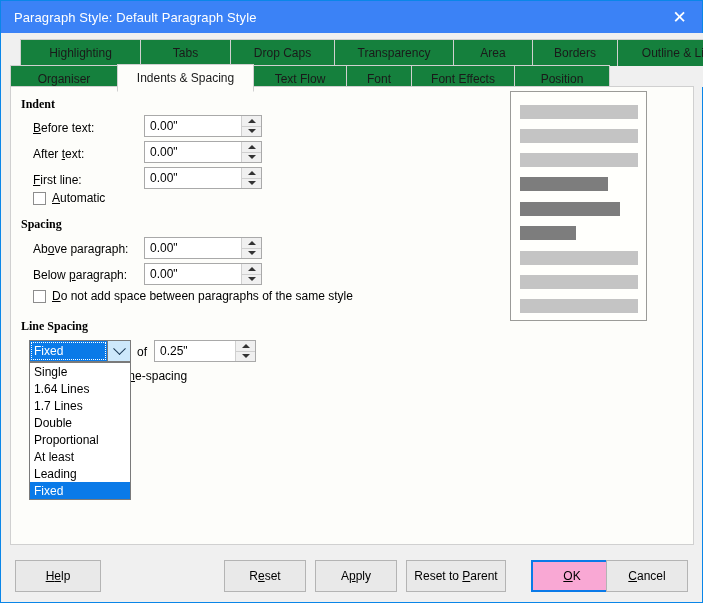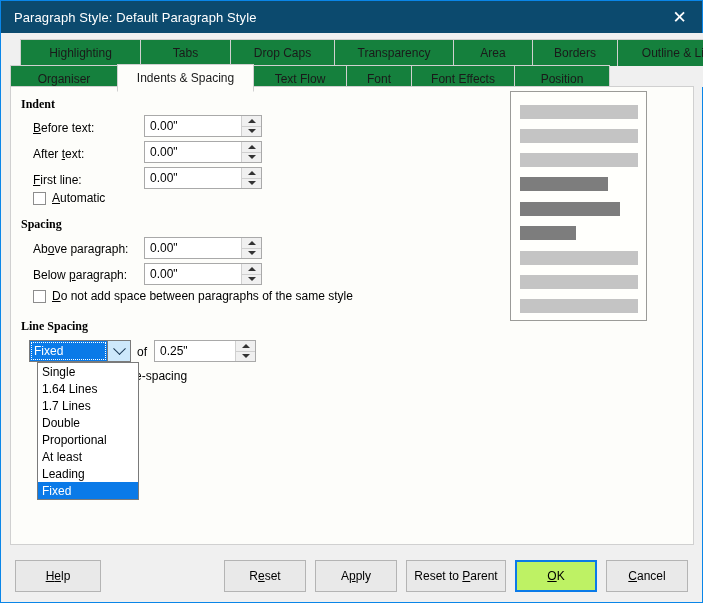--- a/index.html
+++ b/index.html
@@ -11,21 +11,21 @@
   }
   .dialog{
     position:absolute;left:0;top:0;width:703px;height:603px;
     box-sizing:border-box;
     border:1px solid #0a86e8;
     background:#f0f0f0;
   }
   
   .titlebar{
     position:absolute;left:0;top:0;width:701px;height:32px;
-    background:#0c4a6e;
+    background:#3b82f6;
     display:flex;align-items:center;
   }
   .title-text{
     color:#ffffff;font-size:13px;margin-left:13px;letter-spacing:.1px;
     white-space:nowrap;
   }
   .titlebar-close{
     position:absolute;right:0;top:0;width:45px;height:32px;
     display:flex;align-items:center;justify-content:center;
     color:#fff;font-size:17px;line-height:1;cursor:default;
@@ -119,21 +119,20 @@
     border-left:1px solid #7a7a7a;
   }
   .chev{
     width:8px;height:8px;border-right:1.6px solid #1b3a57;border-bottom:1.6px solid #1b3a57;
     transform:rotate(45deg) translate(-2px,-2px);
   }
   .droplist{
     position:absolute;box-sizing:border-box;
     background:#ffffff;border:1px solid #7a7a7a;
     z-index:20;
-    margin-left:8px;
   }
   .dropitem{
     height:17px;display:flex;align-items:center;
     padding-left:4px;font-size:12px;color:#000;white-space:nowrap;
   }
   .dropitem.sel{background:#0a7ae8;color:#ffffff;}
   .of-label{position:absolute;font-size:12px;}
   .hint{position:absolute;font-size:12px;color:#000;}
   
   .preview{
@@ -141,21 +140,21 @@
     box-sizing:border-box;background:#fffffc;border:1px solid #9b9b98;
   }
   .pv-bar{position:absolute;height:14px;}
   
   .btn{
     position:absolute;box-sizing:border-box;height:32px;
     background:#e9e9e9;border:1px solid #b4b4b4;
     display:flex;align-items:center;justify-content:center;
     font-size:12px;color:#000;white-space:nowrap;
   }
-  .btn.focus{border:2px solid #0a7ae8;background:#bef264;}
+  .btn.focus{border:2px solid #0a7ae8;background:#f9a8d4;margin-left:16px;}
 </style>
 </head>
 <body>
 
 <div class="dialog">
 
   <div class="titlebar">
     <div class="title-text">Paragraph Style: Default Paragraph Style</div>
     <div class="titlebar-close">✕</div>
   </div>

